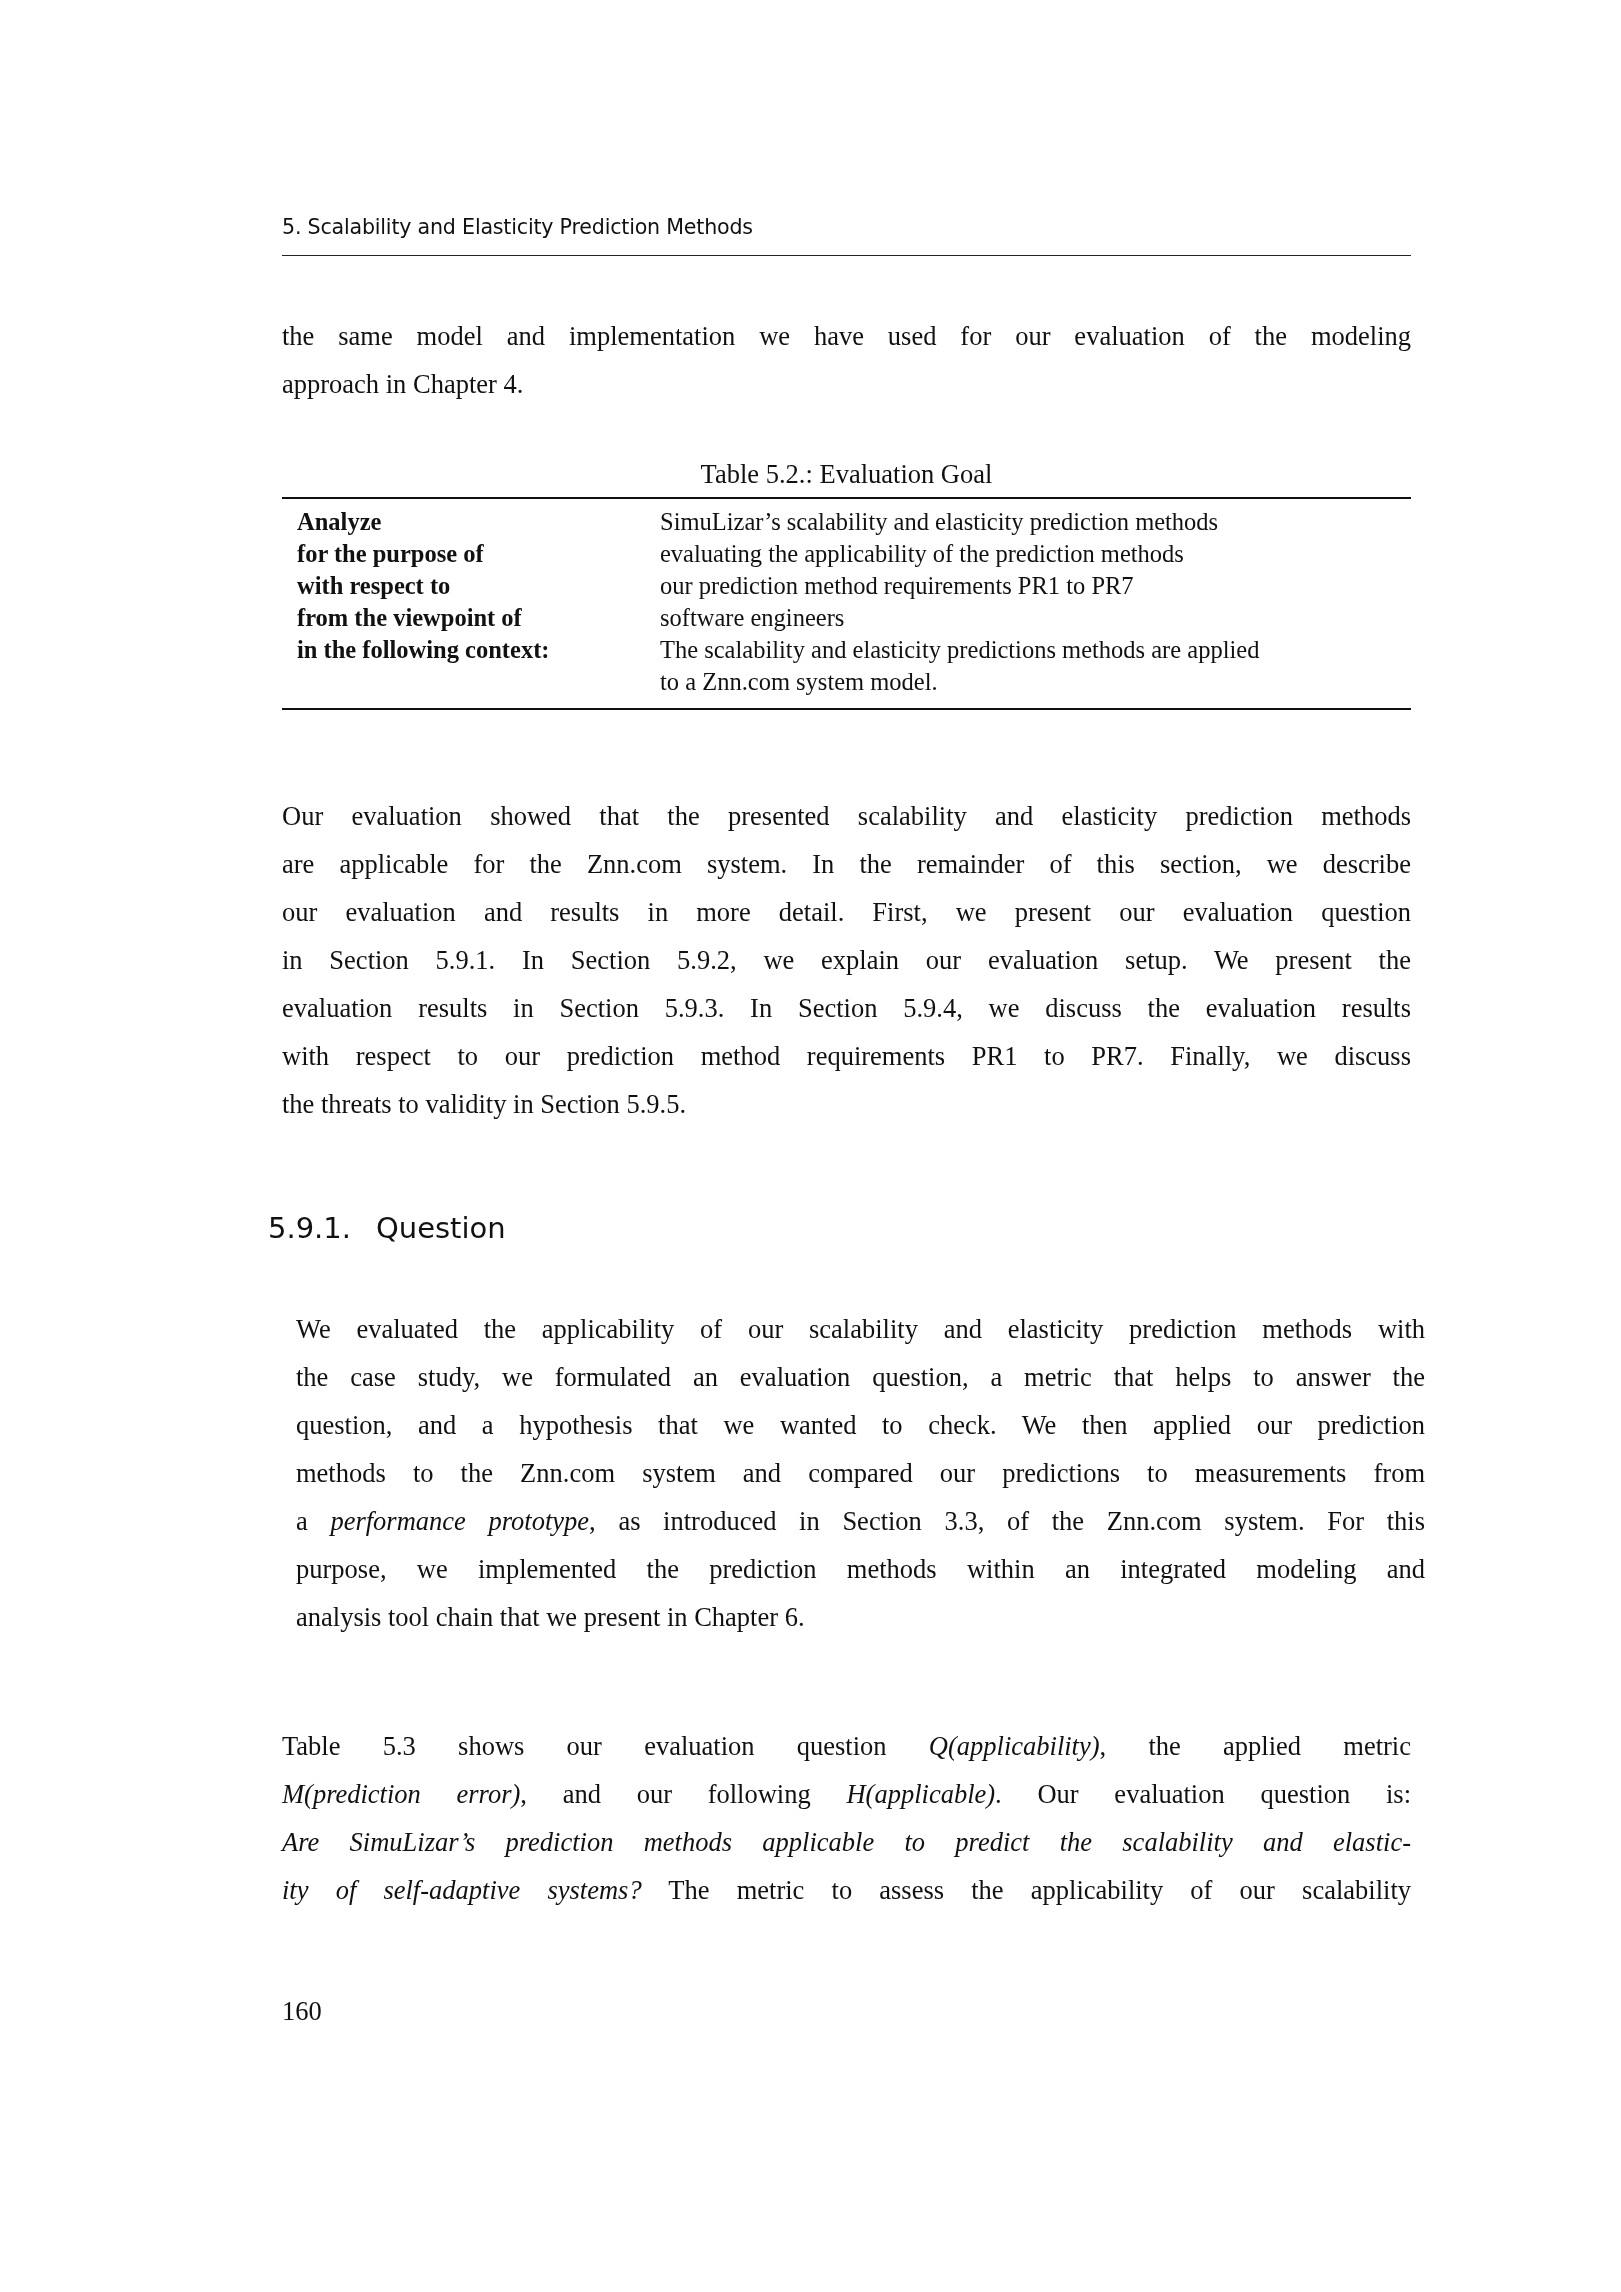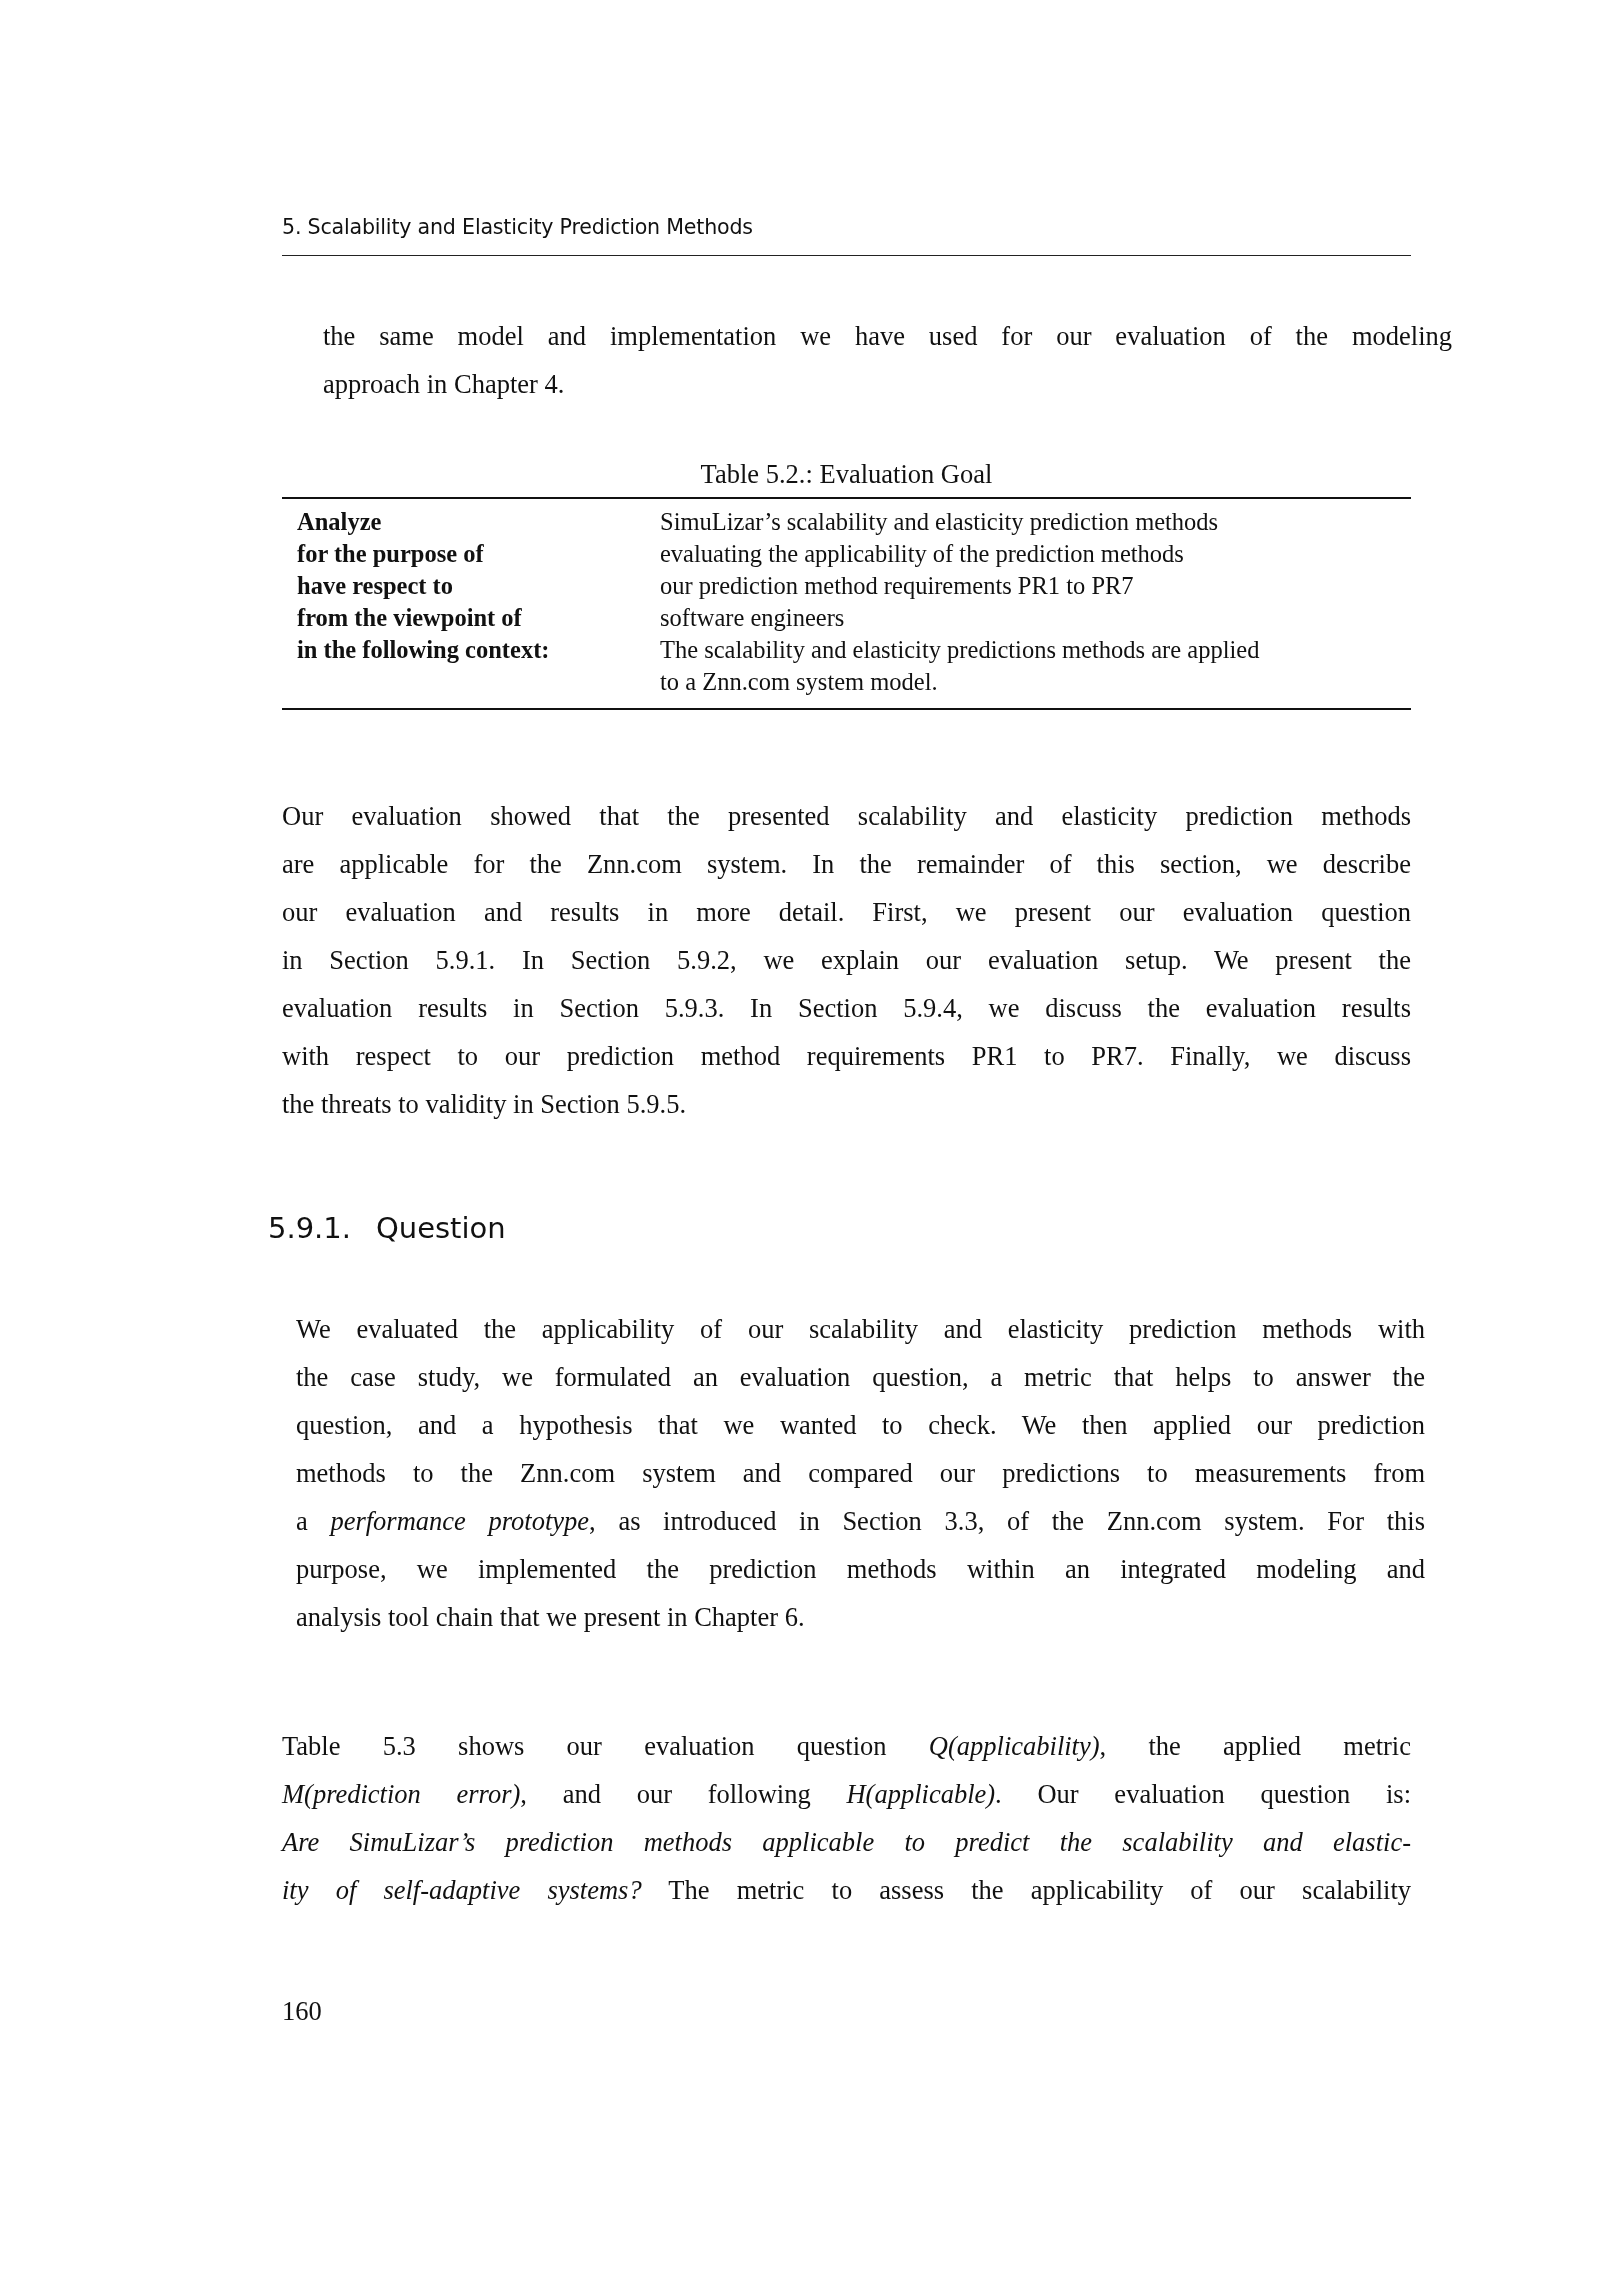--- a/index.html
+++ b/index.html
@@ -27,38 +27,38 @@
   #section-heading .num { margin-right: 15.7px; }
 
   #page-number { position: absolute; left: 282px; top: 1996px; font-size: 26.5px; }
 </style>
 </head>
 <body>
 
 <div id="running-header" class="sans">5. Scalability and Elasticity Prediction Methods</div>
 <div id="header-rule"></div>
 
-<div class="para serif" style="top:312px;margin-left:41px;">
+<div class="para serif" style="top:312px;">
     <span class="line"><span>the same model and implementation we have used for our evaluation of the modeling</span></span>
     <span class="line last"><span>approach in Chapter 4.</span></span>
   </div>
 
 <div id="table-caption" class="serif">Table 5.2.: Evaluation Goal</div>
 <div id="table-top-rule"></div>
 <div id="goal-table" class="serif">
     <div class="gt-row">
       <span class="gt-label">Analyze</span>
       <div class="gt-value">SimuLizar’s scalability and elasticity prediction methods</div>
     </div>
     <div class="gt-row">
       <span class="gt-label">for the purpose of</span>
       <div class="gt-value">evaluating the applicability of the prediction methods</div>
     </div>
     <div class="gt-row">
-      <span class="gt-label">have respect to</span>
+      <span class="gt-label">with respect to</span>
       <div class="gt-value">our prediction method requirements PR1 to PR7</div>
     </div>
     <div class="gt-row">
       <span class="gt-label">from the viewpoint of</span>
       <div class="gt-value">software engineers</div>
     </div>
     <div class="gt-row">
       <span class="gt-label">in the following context:</span>
       <div class="gt-value">The scalability and elasticity predictions methods are applied</div>
       <div class="gt-value">to a Znn.com system model.</div>

